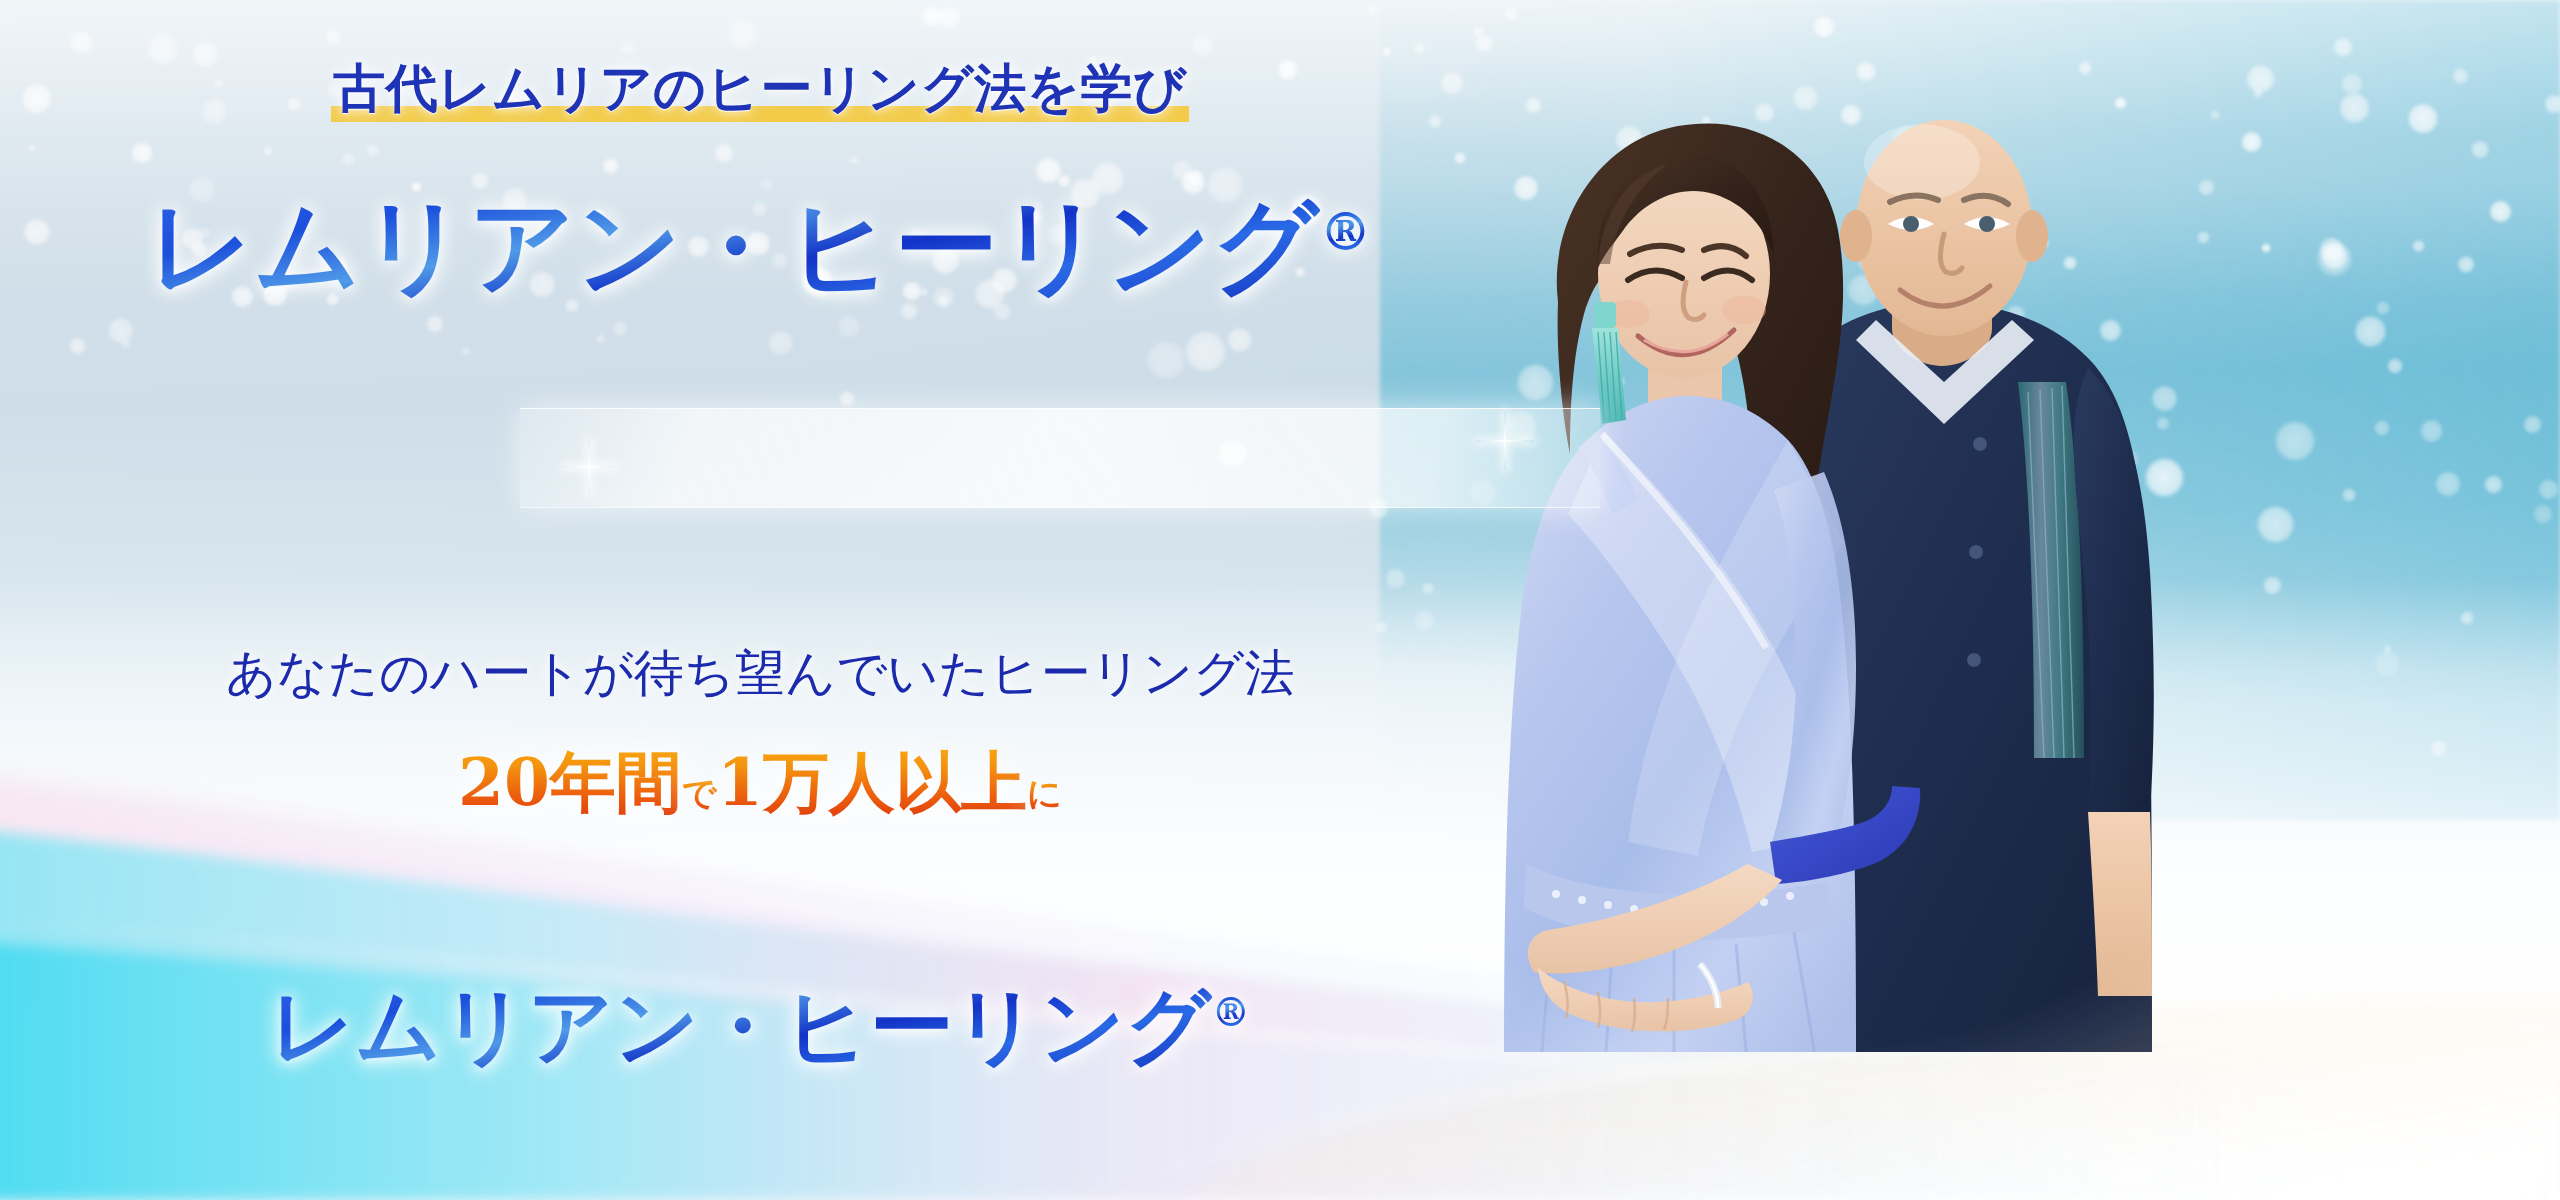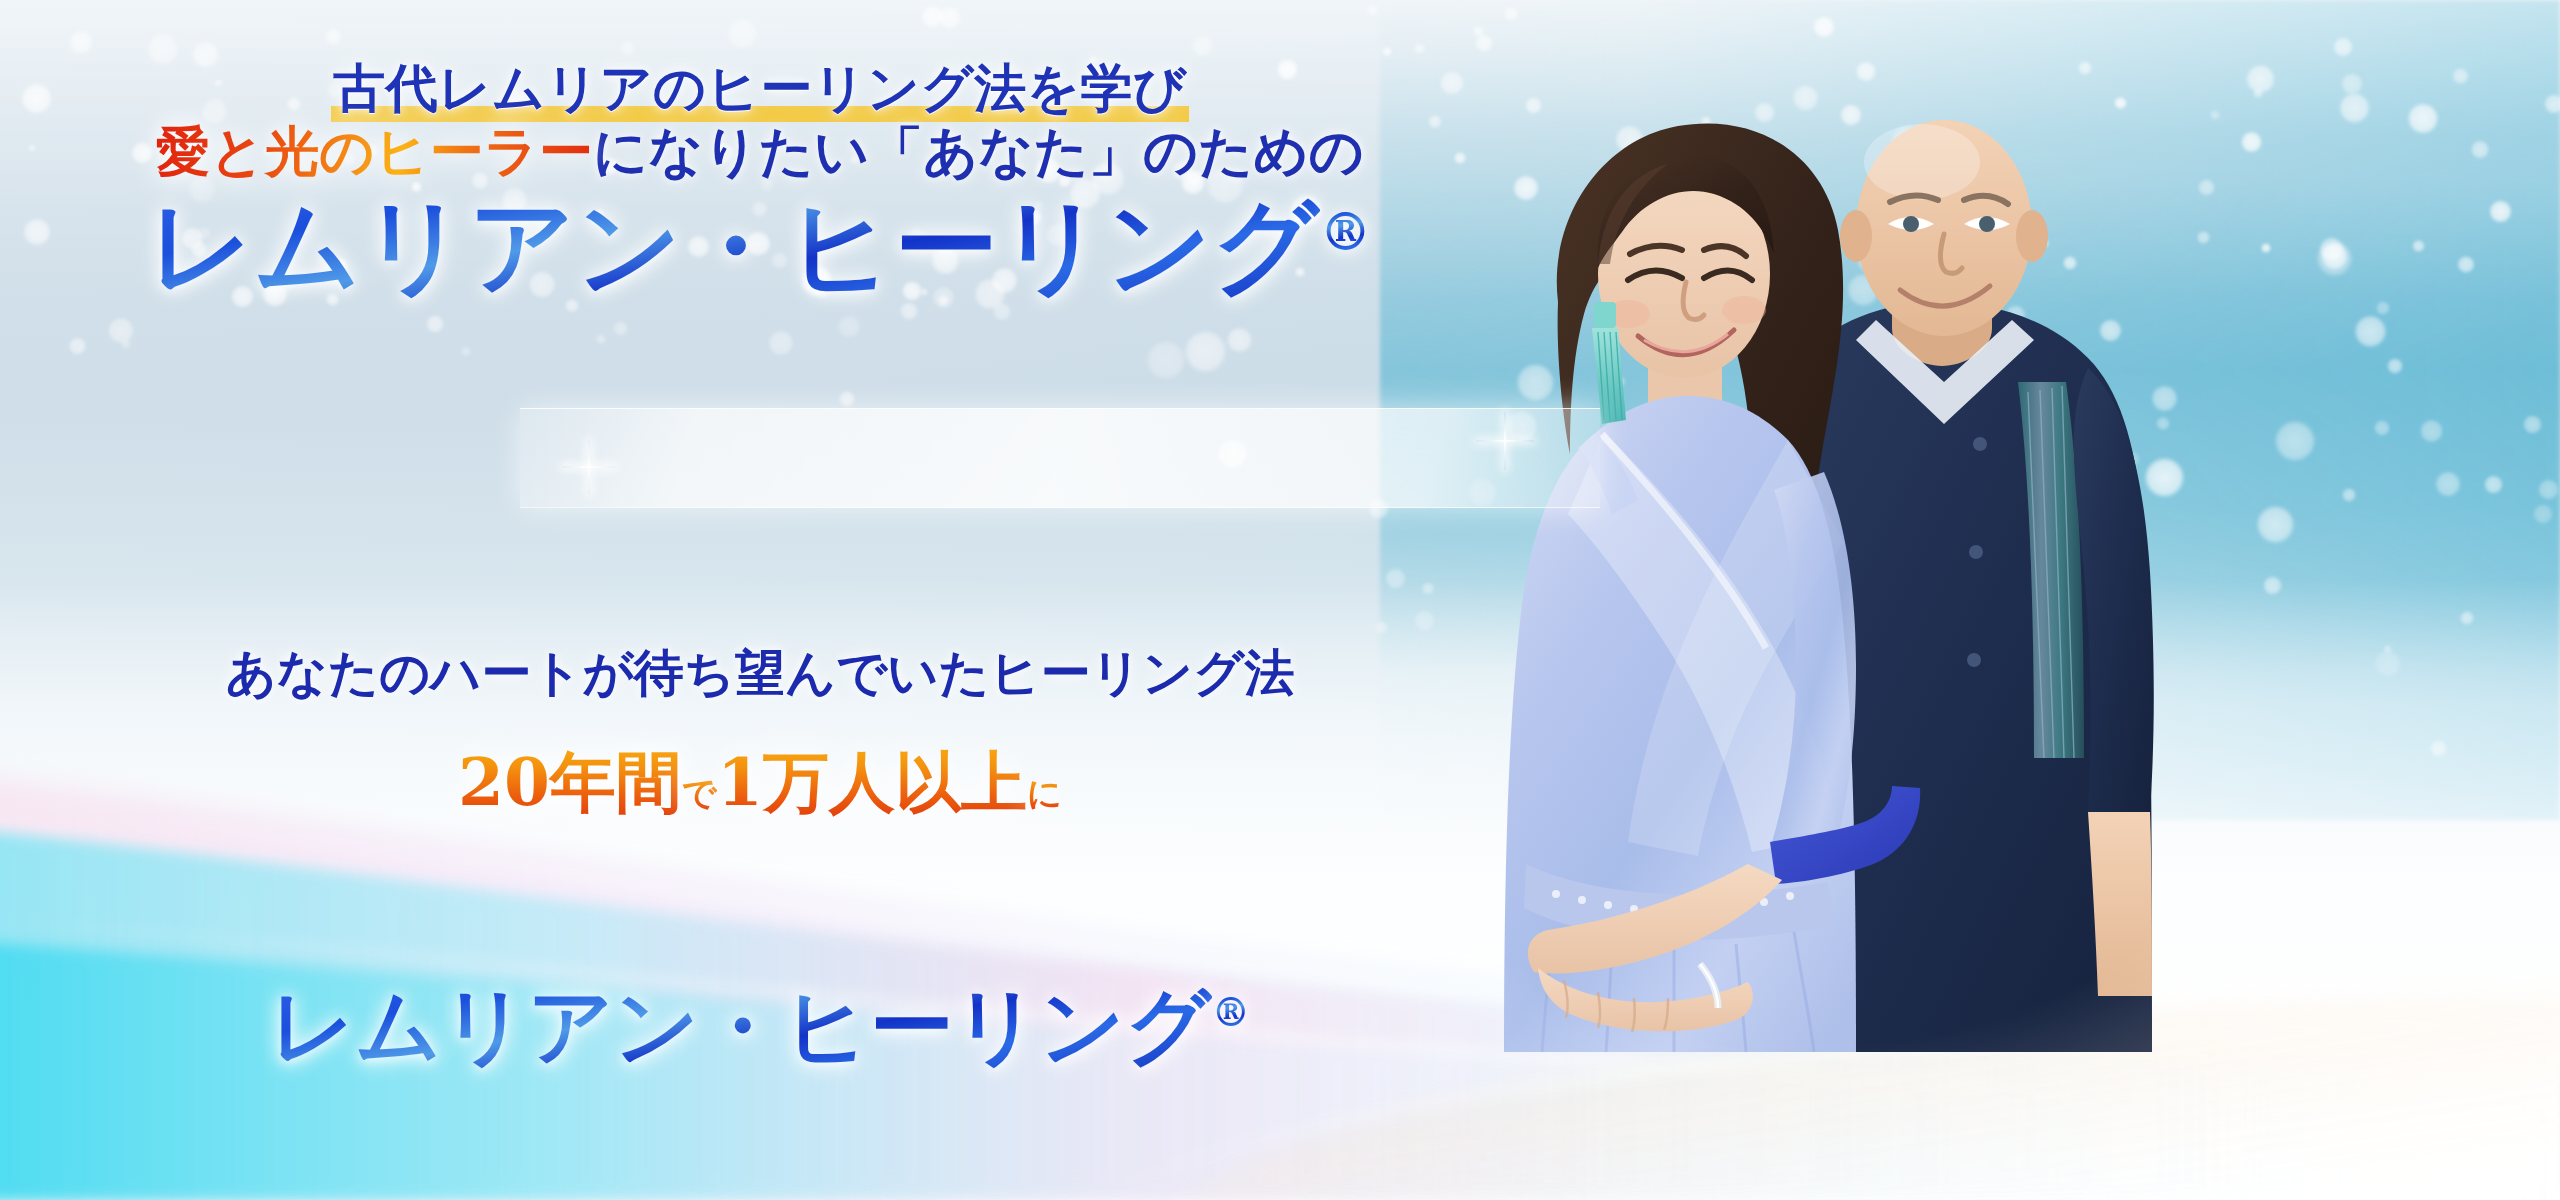--- a/index.html
+++ b/index.html
@@ -167,21 +167,21 @@
   }
   .spark::before{ left:50%; top:0; width:2px; height:100%; transform:translateX(-50%);
     background:linear-gradient(to bottom,rgba(255,255,255,0),#fff 50%,rgba(255,255,255,0)); border-radius:0; }
   .spark::after{ top:50%; left:0; height:2px; width:100%; transform:translateY(-50%);
     background:linear-gradient(to right,rgba(255,255,255,0),#fff 50%,rgba(255,255,255,0)); border-radius:0; }
 
   
   .sub1{
     left:0; width:1520px; top:640px;
     text-align:center;
-    font-size:50px; font-weight:700;
+    font-size:50px; font-weight:400;
     color:#1c2bad;
     text-shadow:0 0 10px rgba(255,255,255,.95),0 0 20px rgba(255,255,255,.8);
   }
   .stat{
     left:0; width:1520px; top:738px;
     text-align:center;
     font-size:66px; font-weight:700;
     font-family:"DejaVu Serif","Liberation Serif",serif;
   }
   .stat .xs{ font-size:.52em; }
@@ -681,23 +681,20 @@
       </svg>
     </div>
   </div>
 
   <div class="copy">
 
     <div class="line kicker1">
       <span class="hl-gold">古代レムリアのヒーリング法を学び</span>
     </div>
 
-    <div class="line kicker2">
-      <span class="warm">愛と光のヒーラー</span><span class="navy">になりたい「あなた」のための</span>
-    </div>
 
     <div class="line bigtitle">
       <span class="bluegrad">レムリアン・ヒーリング</span><span class="bluegrad reg">®</span>
     </div>
   </div>
 
   <div class="band"></div>
   <div class="spark" style="left:562px;top:440px;width:54px;height:54px;"></div>
   <div class="spark" style="left:1476px;top:412px;width:58px;height:58px;"></div>
 

